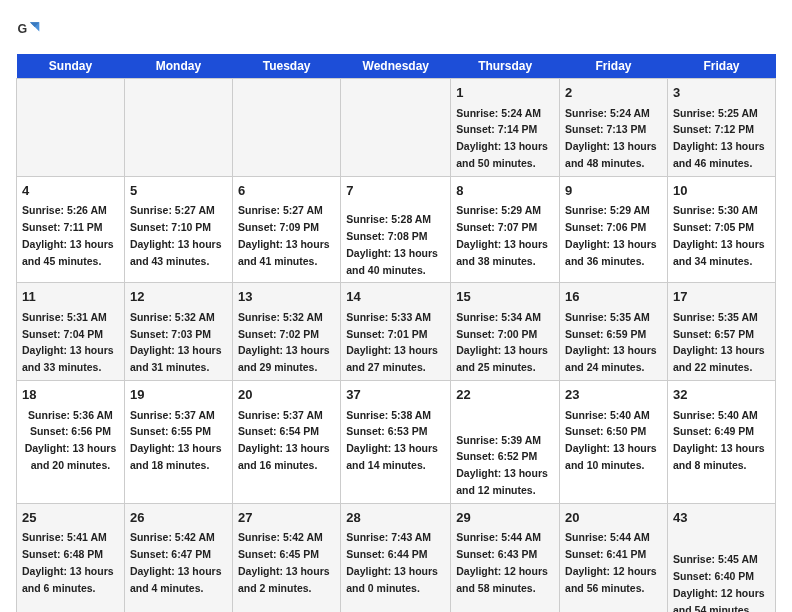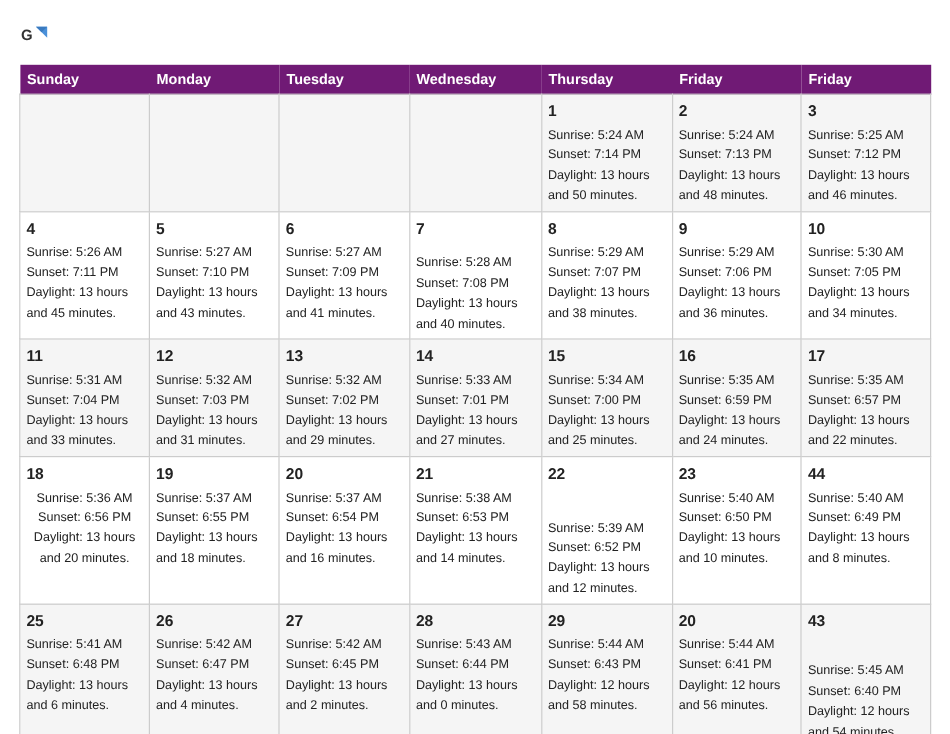--- a/index.html
+++ b/index.html
@@ -36,23 +36,23 @@
     .sub-title {
       font-size: 16px;
       color: #333;
     }
     table {
       width: 100%;
       border-collapse: collapse;
       font-size: 11px;
     }
     thead tr th {
-      background-color: #701a75;
+      background-color: #1d4ed8;
       color: #fff;
-      text-align: left;
+      text-align: center;
       padding: 5px 6px;
       font-size: 12px;
       font-weight: bold;
     }
     tbody tr td {
       border: 1px solid #ccc;
       vertical-align: top;
       padding: 4px 5px;
       width: 113px;
       min-height: 80px;
@@ -68,20 +68,21 @@
     .day-num {
       font-weight: bold;
       font-size: 13px;
       display: block;
       margin-bottom: 2px;
     }
     .day-info {
       font-size: 10.5px;
       color: #222;
       line-height: 1.6;
+      font-weight: bold;
     }
   </style>
 </head>
 <body>
 
 <div class="header">
   <div class="logo">
     <svg class="logo-icon" viewBox="0 0 36 36">
       <rect x="0" y="0" width="36" height="36" fill="white"></rect>
       <text x="2" y="22" font-size="16" font-weight="bold" fill="#333">G</text>
@@ -259,42 +260,42 @@
 and 18 minutes.</div>
         </td>
         <td>
           <span class="day-num">20</span>
           <div class="day-info" style="white-space: pre-line;">Sunrise: 5:37 AM
 Sunset: 6:54 PM
 Daylight: 13 hours
 and 16 minutes.</div>
         </td>
         <td>
-          <span class="day-num">21</span>
+          <span class="day-num">37</span>
           <div class="day-info" style="white-space: pre-line;">Sunrise: 5:38 AM
 Sunset: 6:53 PM
 Daylight: 13 hours
 and 14 minutes.</div>
         </td>
         <td>
           <span class="day-num">22</span>
           <div class="day-info" style="white-space: pre-line; margin-top: 27px;">Sunrise: 5:39 AM
 Sunset: 6:52 PM
 Daylight: 13 hours
 and 12 minutes.</div>
         </td>
         <td>
           <span class="day-num">23</span>
           <div class="day-info" style="white-space: pre-line;">Sunrise: 5:40 AM
 Sunset: 6:50 PM
 Daylight: 13 hours
 and 10 minutes.</div>
         </td>
         <td>
-          <span class="day-num">44</span>
+          <span class="day-num">32</span>
           <div class="day-info" style="white-space: pre-line;">Sunrise: 5:40 AM
 Sunset: 6:49 PM
 Daylight: 13 hours
 and 8 minutes.</div>
         </td>
       </tr>
       <tr>
         <td>
           <span class="day-num">25</span>
           <div class="day-info" style="white-space: pre-line;">Sunrise: 5:41 AM
@@ -311,21 +312,21 @@
         </td>
         <td>
           <span class="day-num">27</span>
           <div class="day-info" style="white-space: pre-line;">Sunrise: 5:42 AM
 Sunset: 6:45 PM
 Daylight: 13 hours
 and 2 minutes.</div>
         </td>
         <td>
           <span class="day-num">28</span>
-          <div class="day-info" style="white-space: pre-line;">Sunrise: 5:43 AM
+          <div class="day-info" style="white-space: pre-line;">Sunrise: 7:43 AM
 Sunset: 6:44 PM
 Daylight: 13 hours
 and 0 minutes.</div>
         </td>
         <td>
           <span class="day-num">29</span>
           <div class="day-info" style="white-space: pre-line;">Sunrise: 5:44 AM
 Sunset: 6:43 PM
 Daylight: 12 hours
 and 58 minutes.</div>

